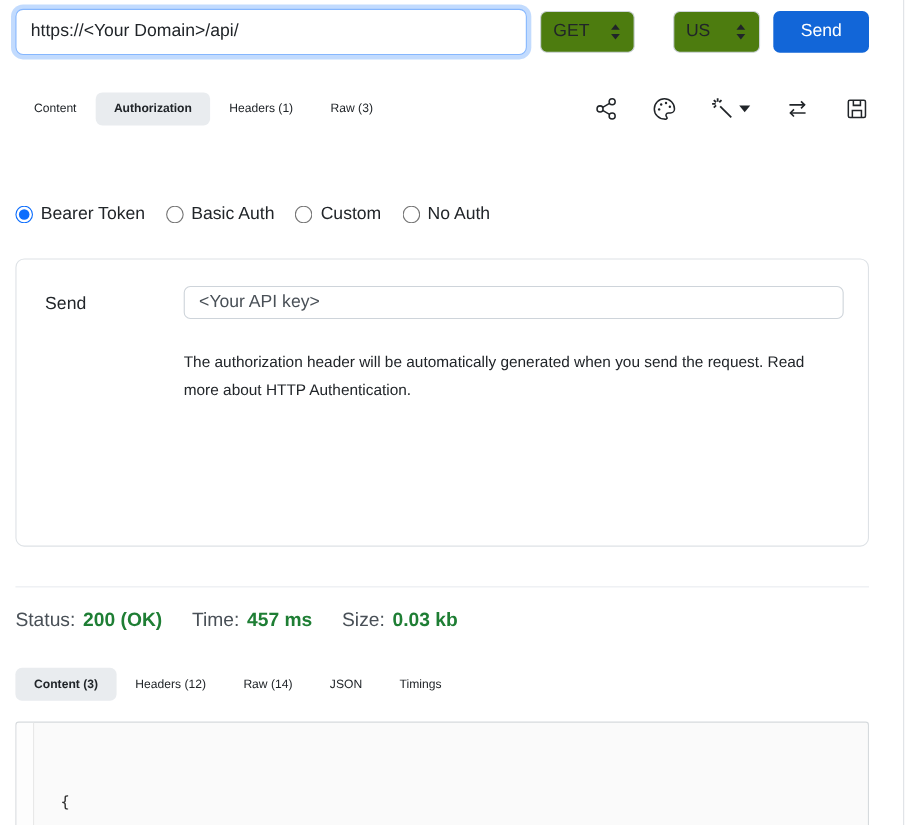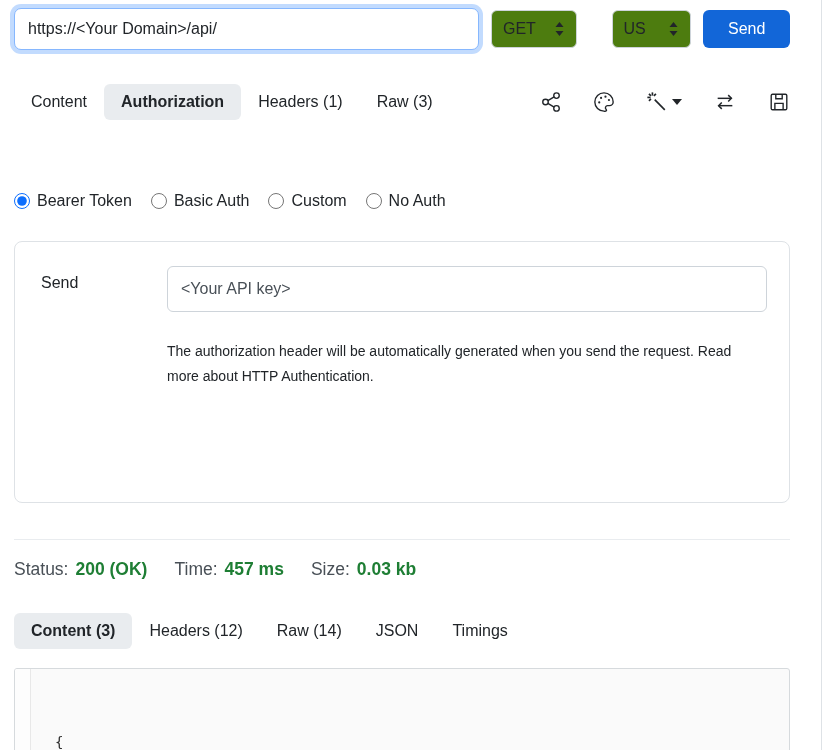--- a/index.html
+++ b/index.html
@@ -38,21 +38,21 @@
   .send-btn {
     margin-left: auto; width: 90px; height: 38px;
     background: var(--primary-blue, #1266d8); color: #fff; border: none;
     border-radius: 6px; font-size: 16px; cursor: pointer;
     font-family: "Liberation Sans", sans-serif;
   }
 
   
   .tabs-row { display: flex; align-items: center; margin-top: 34px; }
   .tab {
-    padding: 9px 17px; font-size: 16px; border-radius: 6px;
+    padding: 9px 17px; font-size: 11px; border-radius: 6px;
     color: #212529; cursor: pointer; white-space: nowrap;
   }
   .tab.active { background: var(--active-tab-bg, #e9ecef); font-weight: bold; }
   .toolbar { margin-left: auto; display: flex; align-items: center; gap: 31px; }
   .tool-icon { display: flex; align-items: center; cursor: pointer; color: #212529; }
   .tool-icon svg { display: block; }
   .caret-down {
     width: 0; height: 0; margin-left: 4px;
     border-left: 5px solid transparent; border-right: 5px solid transparent;
     border-top: 6px solid #212529;
@@ -65,21 +65,21 @@
 
   
   .panel {
     margin-top: 31px; width: 776px; height: 262px;
     border: 1px solid var(--border-gray, #dee2e6); border-radius: 8px;
     padding: 24px 22px 0 26px; display: flex;
   }
   .panel-label { width: 126px; font-size: 16px; padding-top: 8px; color: #212529; }
   .panel-main { flex: 1; }
   .token-input {
-    width: 100%; height: 46px; border: 1px solid #ced4da; border-radius: 6px;
+    width: 100%; height: 30px; border: 1px solid #ced4da; border-radius: 6px;
     padding: 0 13px; font-size: 16px; color: #495057;
     font-family: "Liberation Sans", sans-serif; outline: none; background: #fff;
   }
   .help-text {
     margin-top: 27px; font-size: 14px; line-height: 25px; color: #212529;
     max-width: 592px;
   }
 
   .divider { margin-top: 36px; width: 776px; height: 1px; background: #e9ecef; }
 

